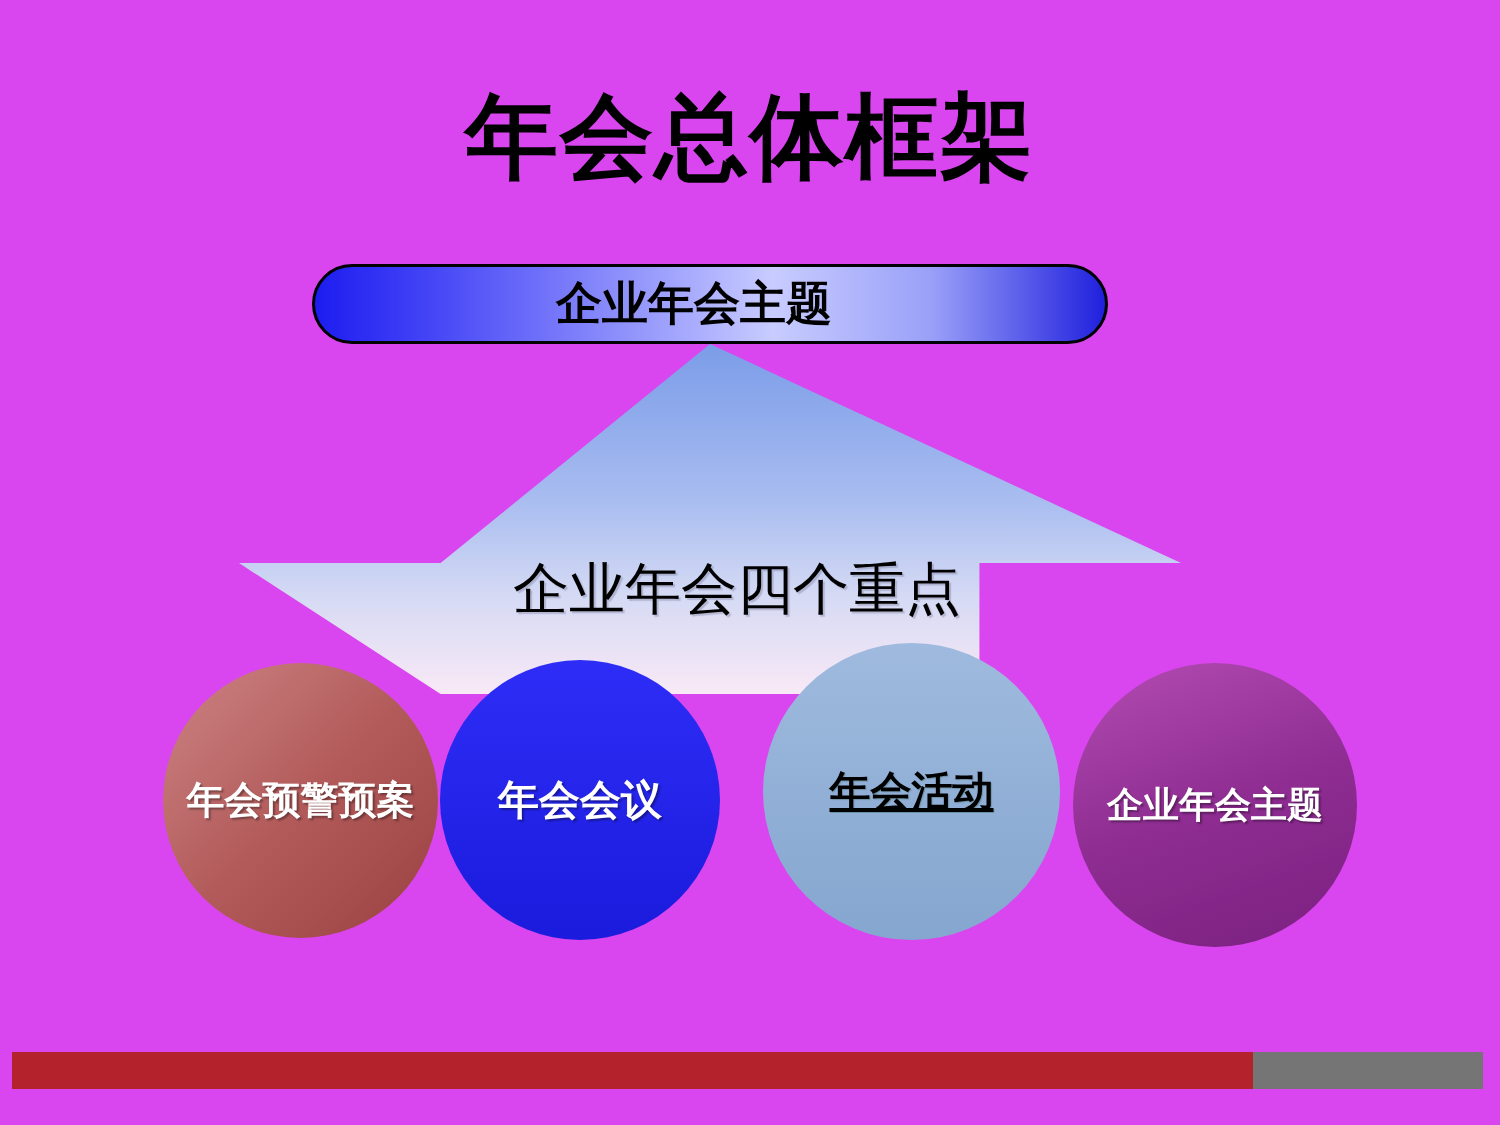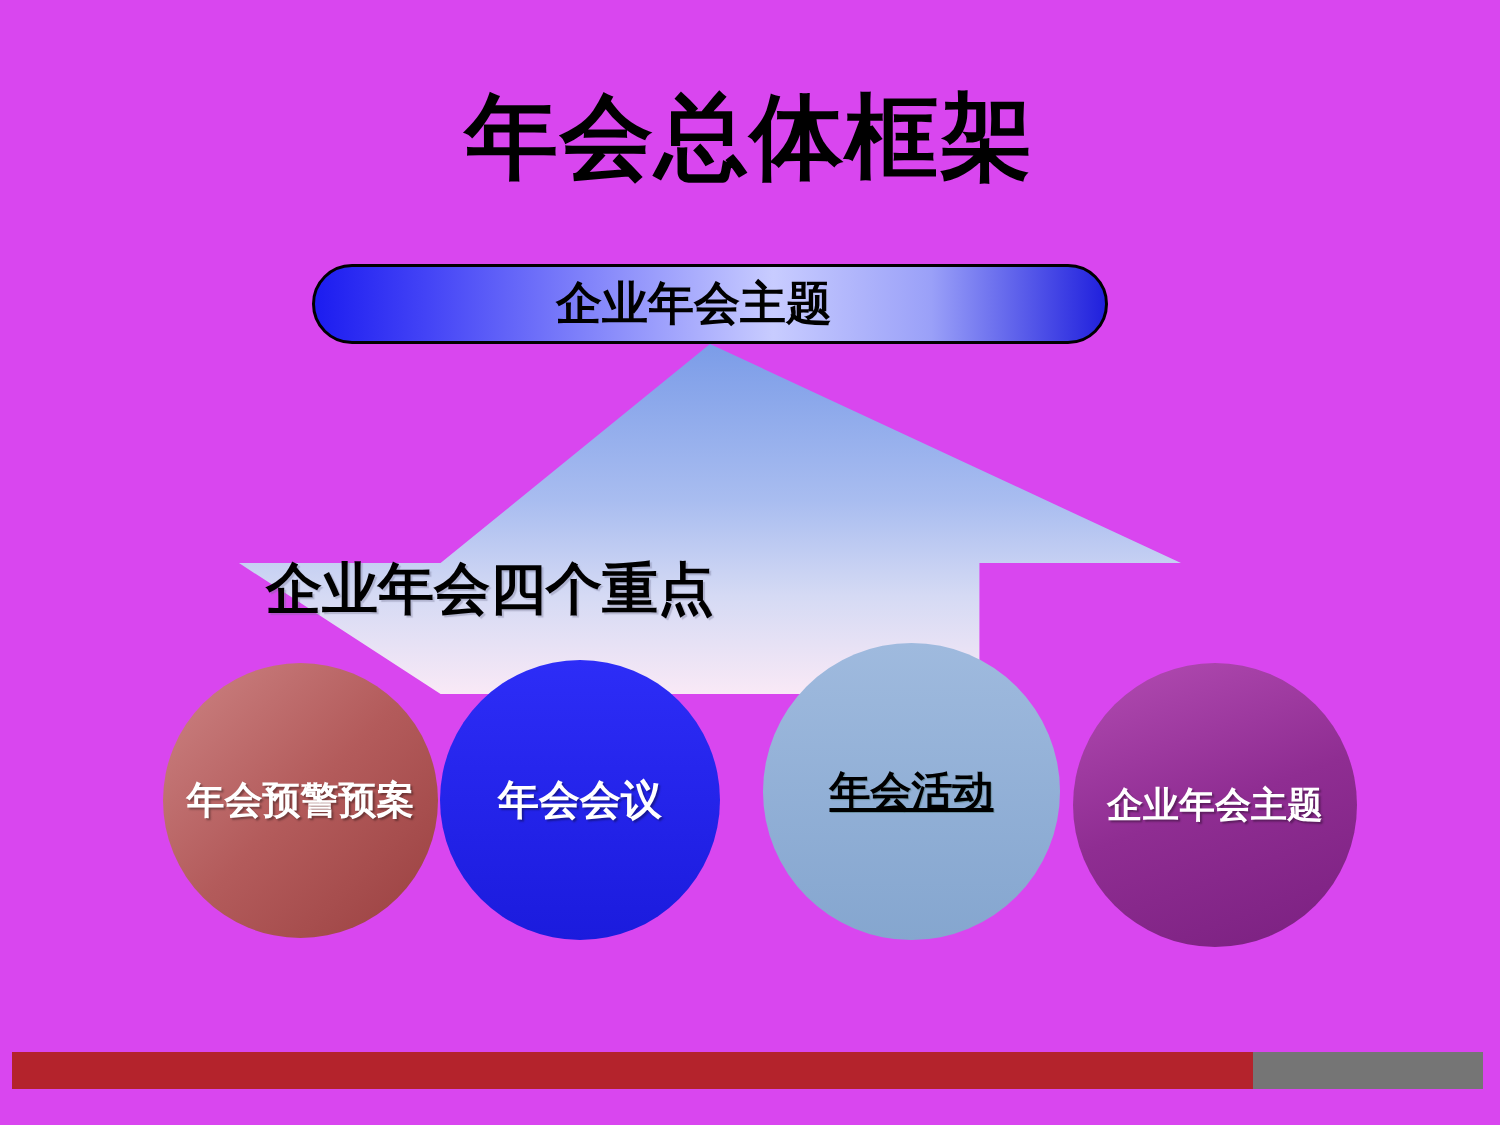--- a/index.html
+++ b/index.html
@@ -19,21 +19,21 @@
   }
   .pill-label{
     font-size:46px;font-weight:bold;transform:translateX(-16px);
   }
   .up-arrow{
     position:absolute;left:239px;top:344px;width:942px;height:350px;z-index:1;
     clip-path:polygon(50% 0%,100% 62.6%,78.6% 62.6%,78.6% 100%,21.4% 100%,0% 62.6%,21.4% 62.6%);
   }
   .arrow-label{
     position:absolute;left:239px;top:552px;width:942px;z-index:2;
-    text-align:left;font-size:56px;font-weight:bold;color:#000;
+    text-align:center;font-size:56px;font-weight:normal;color:#000;
     transform:translateX(27px);
     text-shadow:2px 2px 1px rgba(110,110,140,.35);
   }
   .circle{
     position:absolute;border-radius:50%;z-index:4;
     display:flex;align-items:center;justify-content:center;
   }
   .circle .layer{position:absolute;border-radius:50%;}
   .c-label{
     position:relative;z-index:2;font-weight:bold;white-space:nowrap;

